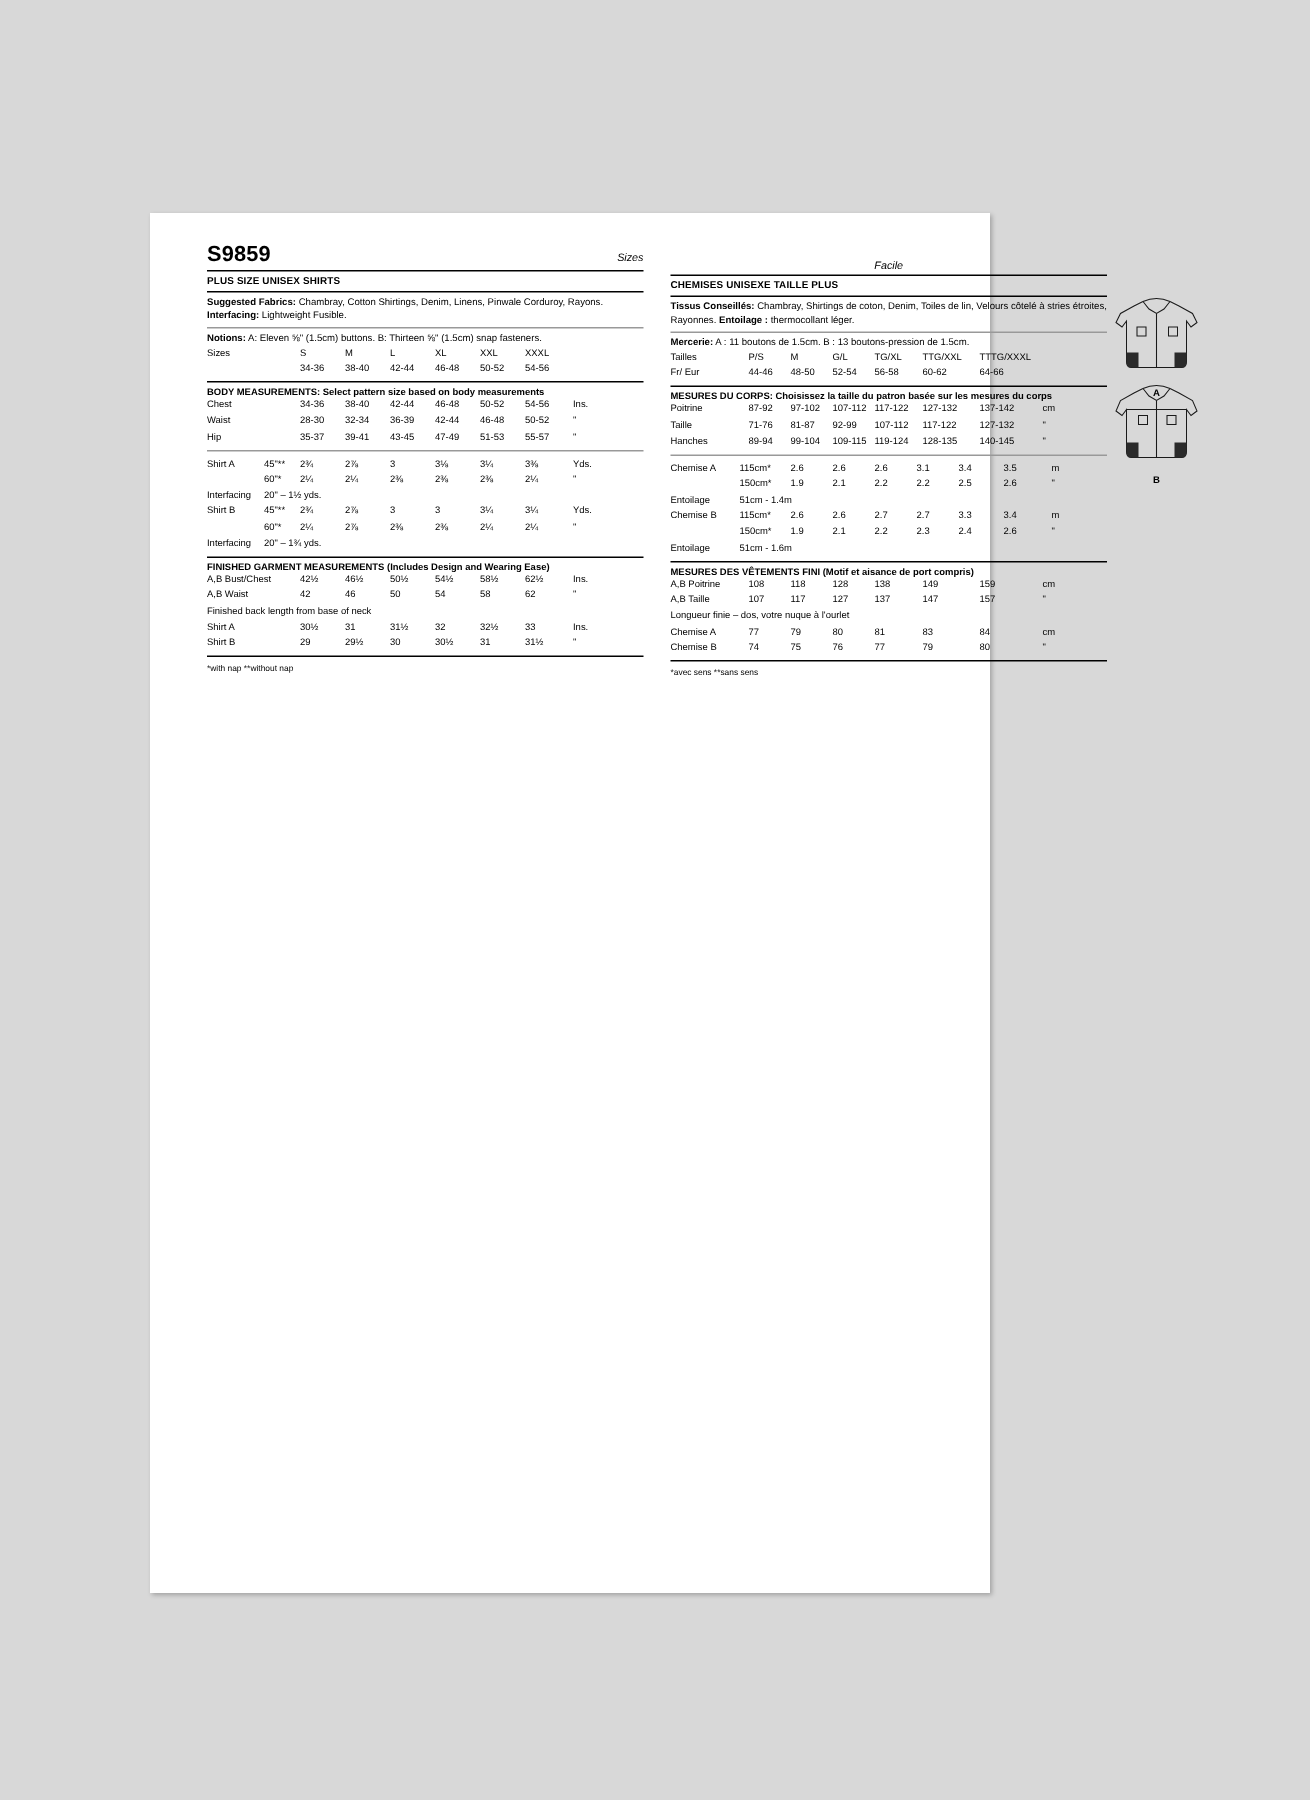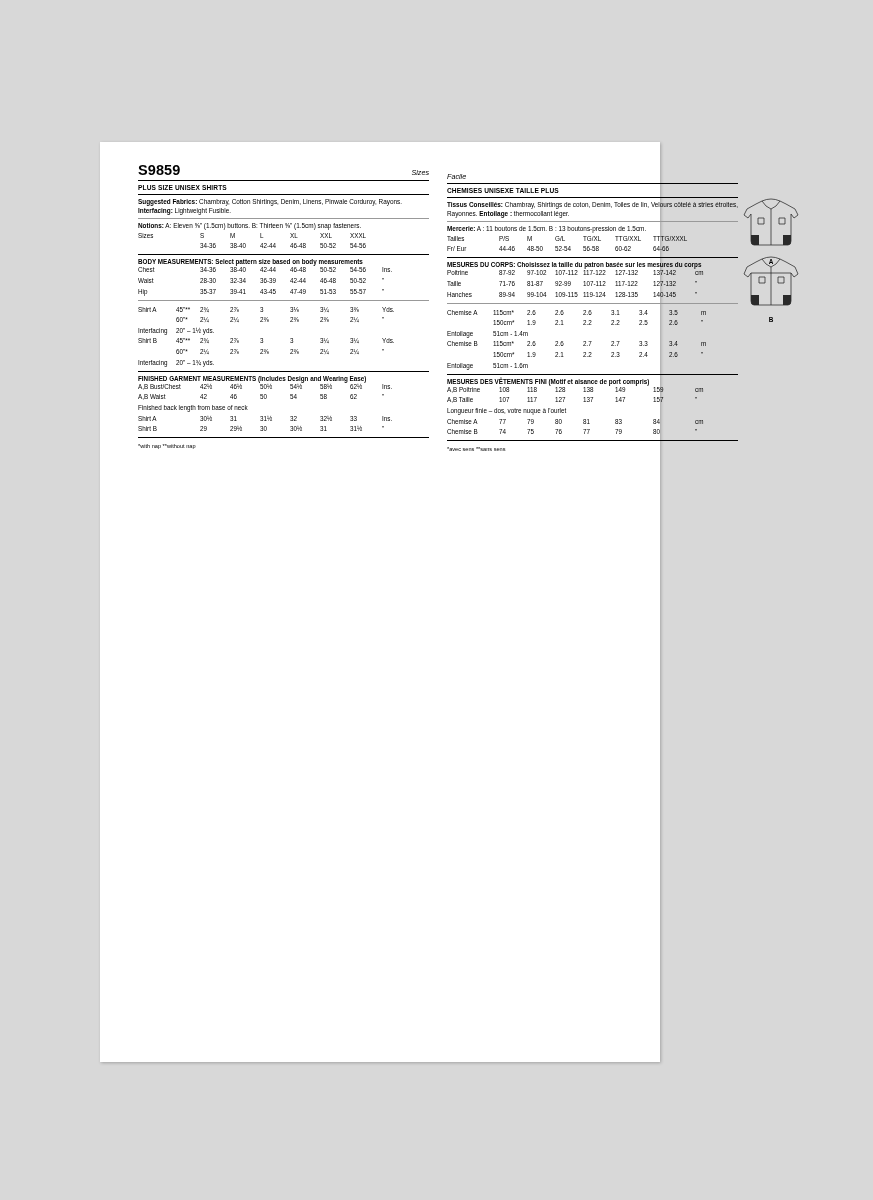--- a/index.html
+++ b/index.html
@@ -49,21 +49,21 @@
     letter-spacing: 0.1px;
   }
   .ease {
     font-size: 7.2px;
     font-style: italic;
   }
   .rhdr {
     height: 19px;
     display: flex;
     align-items: flex-end;
-    justify-content: flex-start;
+    justify-content: center;
     border-bottom: 1.6px solid #000;
     padding-bottom: 2px;
   }
   .subtitle {
     font-size: 6.6px;
     font-weight: bold;
     margin-top: 3px;
     letter-spacing: 0.1px;
   }
   .rule {

